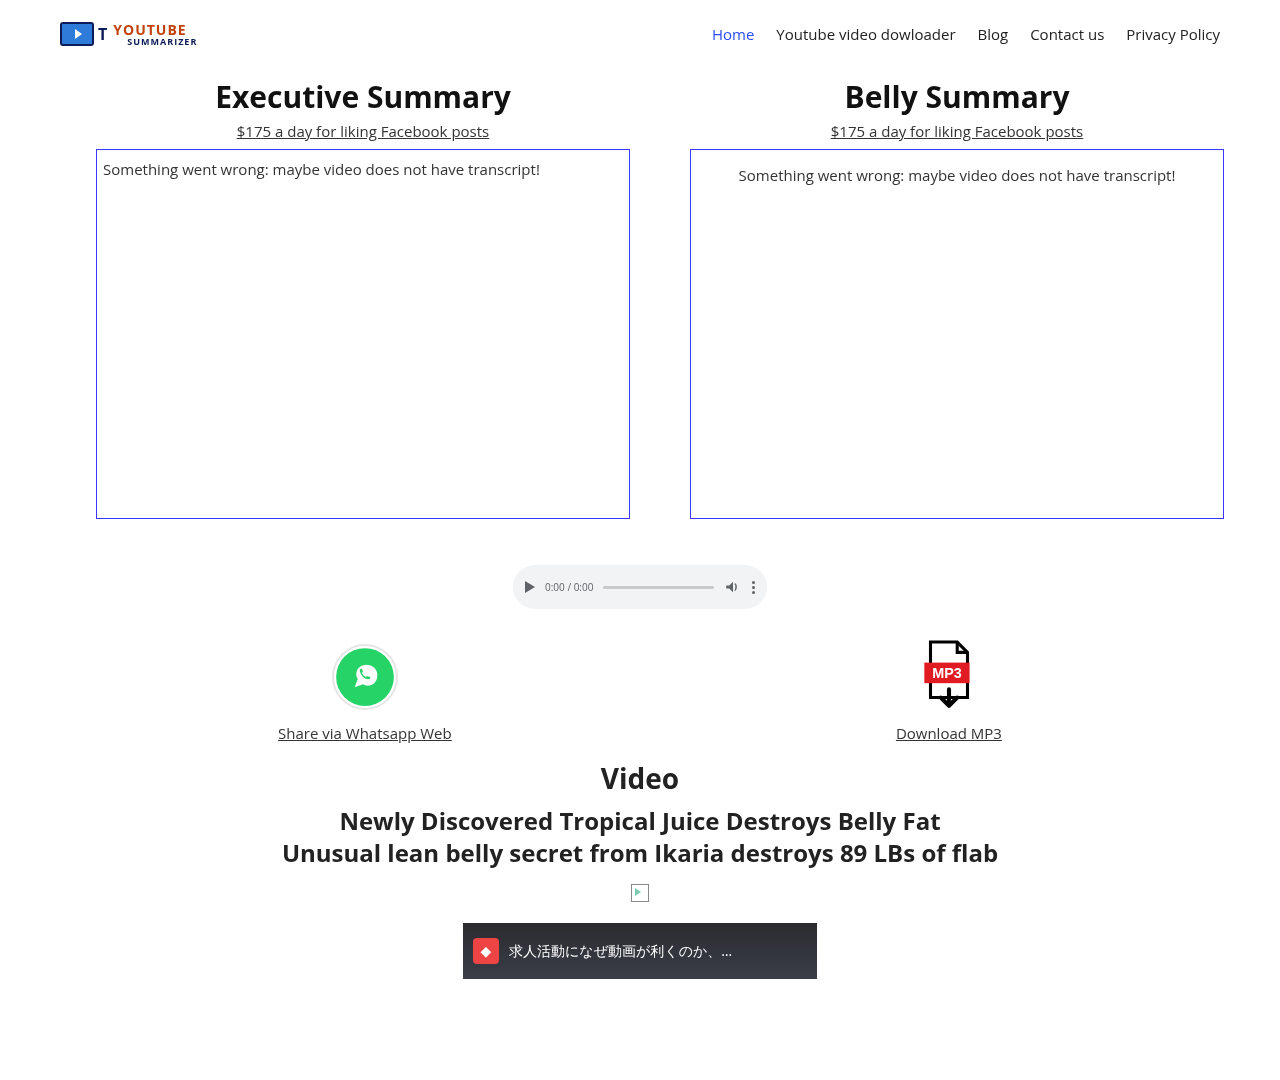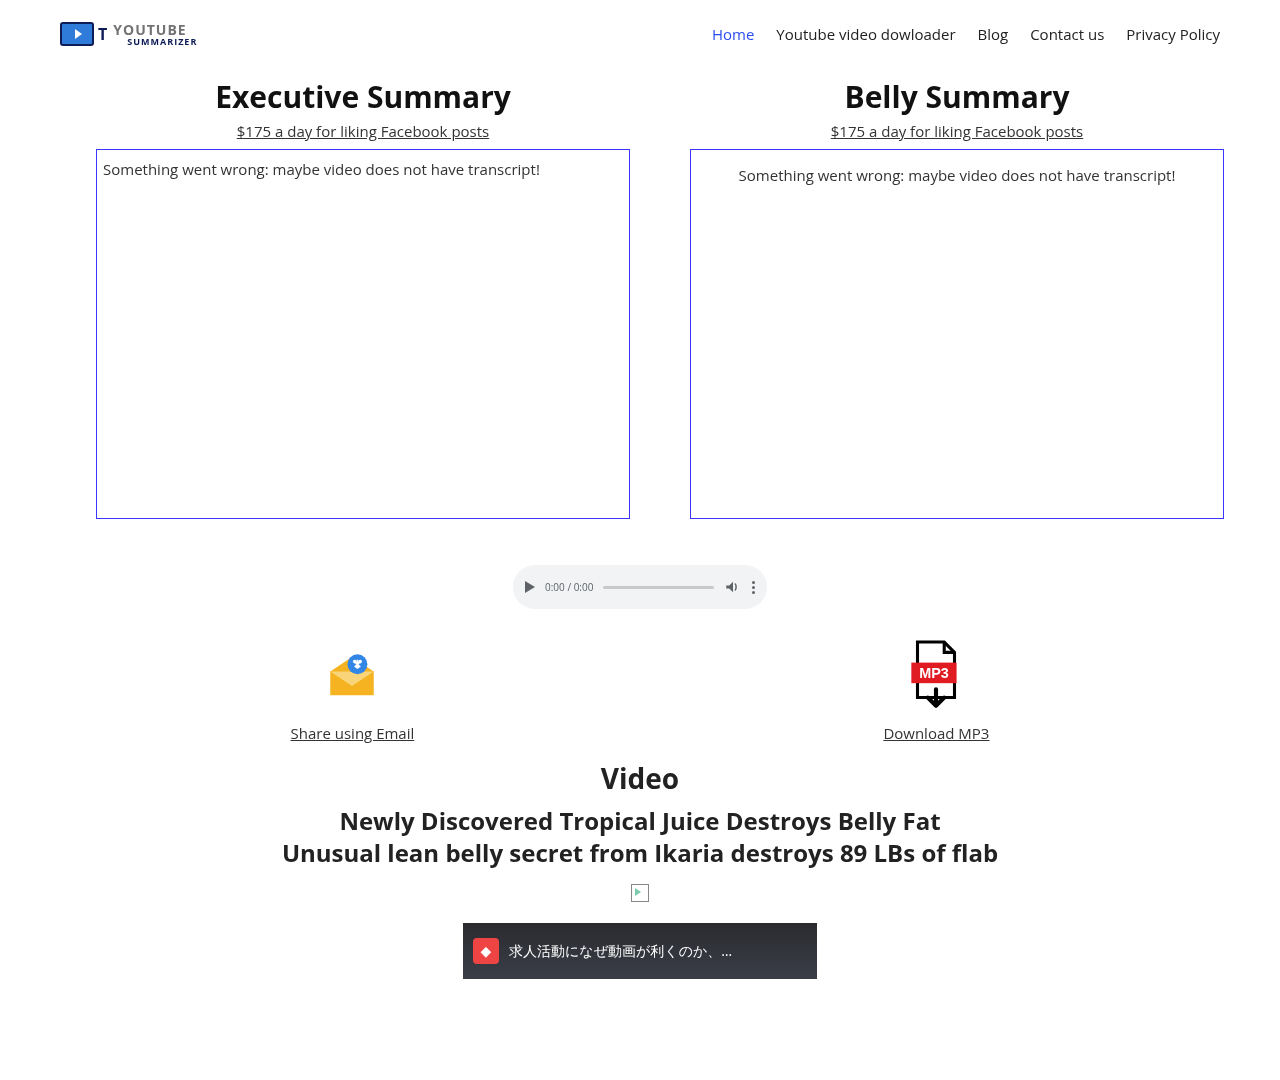--- a/index.html
+++ b/index.html
@@ -34,21 +34,21 @@
     width:0;height:0;
     border-left:7px solid #fff;
     border-top:5px solid transparent;
     border-bottom:5px solid transparent;
     margin-left:2px;
   }
   .logo-tail {
     font-size: 16px; font-weight: 700; color:#0d1b56; margin-left:-2px;
   }
   .logo-text { line-height: 1; }
-  .logo-text .t1 { color:#737373; font-weight:700; letter-spacing:1px; font-size:14px; }
+  .logo-text .t1 { color:#c2410c; font-weight:700; letter-spacing:1px; font-size:14px; }
   .logo-text .t2 { color:#0d1b56; font-weight:700; letter-spacing:1px; font-size:9px; margin-left:14px; }
   .nav { display:flex; gap:22px; }
   .nav a {
     text-decoration:none;
     color:#222;
     font-size:15px;
     font-weight:500;
   }
   .nav a.active { color:#2b4ef0; }
   
@@ -188,31 +188,28 @@
         <span></span>
         <span></span>
         <span></span>
       </span>
   </div>
 </div>
 
 <div class="share-row">
   <div class="share-item">
     <div class="icon-circle">
-      <svg width="58" height="58" viewBox="0 0 64 64">
-        <path d="M8 26 L32 10 L56 26 V52 H8 Z" fill="#f5b322"></path>
-        <path d="M8 26 L32 42 L56 26" fill="#f9d478"></path>
-        <circle cx="38" cy="18" r="11" fill="#3286e6"></circle>
-        <circle cx="35" cy="15" r="2" fill="#fff"></circle>
-          <circle cx="41" cy="15" r="2" fill="#fff"></circle>
-          <circle cx="38" cy="21" r="2" fill="#fff"></circle>
-        <path d="M35 15L41 21M41 15L35 21M38 13v8" stroke="#fff" stroke-width="2"></path>
+      <svg width="66" height="66" viewBox="0 0 64 64">
+        <circle cx="32" cy="32" r="28" fill="#25D366"></circle>
+        <circle cx="32" cy="32" r="31" fill="none" stroke="#e6e6e6" stroke-width="2"></circle>
+        <path d="M22 42l3-8c-2-3-2-8 1-11 4-4 11-4 15 0s4 11 0 15c-3 3-8 3-11 1l-8 3z" fill="#fff"></path>
+        <path d="M27 25c0-1 1-1 2-1l1 3-1 1c1 2 2 3 4 4l1-1 3 1c0 1 0 2-1 2-3 1-9-3-9-9z" fill="#25D366"></path>
       </svg>
     </div>
-    <a href="#">Share using Email</a>
+    <a href="#">Share via Whatsapp Web</a>
   </div>
   <div class="share-item">
     <div class="icon-circle">
       <svg width="66" height="74" viewBox="0 0 64 72">
         <path d="M14 2h26l10 10v44H14z" fill="#fff" stroke="#000" stroke-width="3"></path>
         <path d="M40 2v10h10" fill="none" stroke="#000" stroke-width="3"></path>
         <rect x="8" y="22" width="44" height="20" fill="#e01b22"></rect>
         <text x="30" y="37" text-anchor="middle" font-family="Arial" font-weight="700" font-size="14" fill="#fff">MP3</text>
         <path d="M32 48v14M24 56l8 8 8-8" fill="none" stroke="#000" stroke-width="4" stroke-linecap="round" stroke-linejoin="round"></path>
       </svg>

